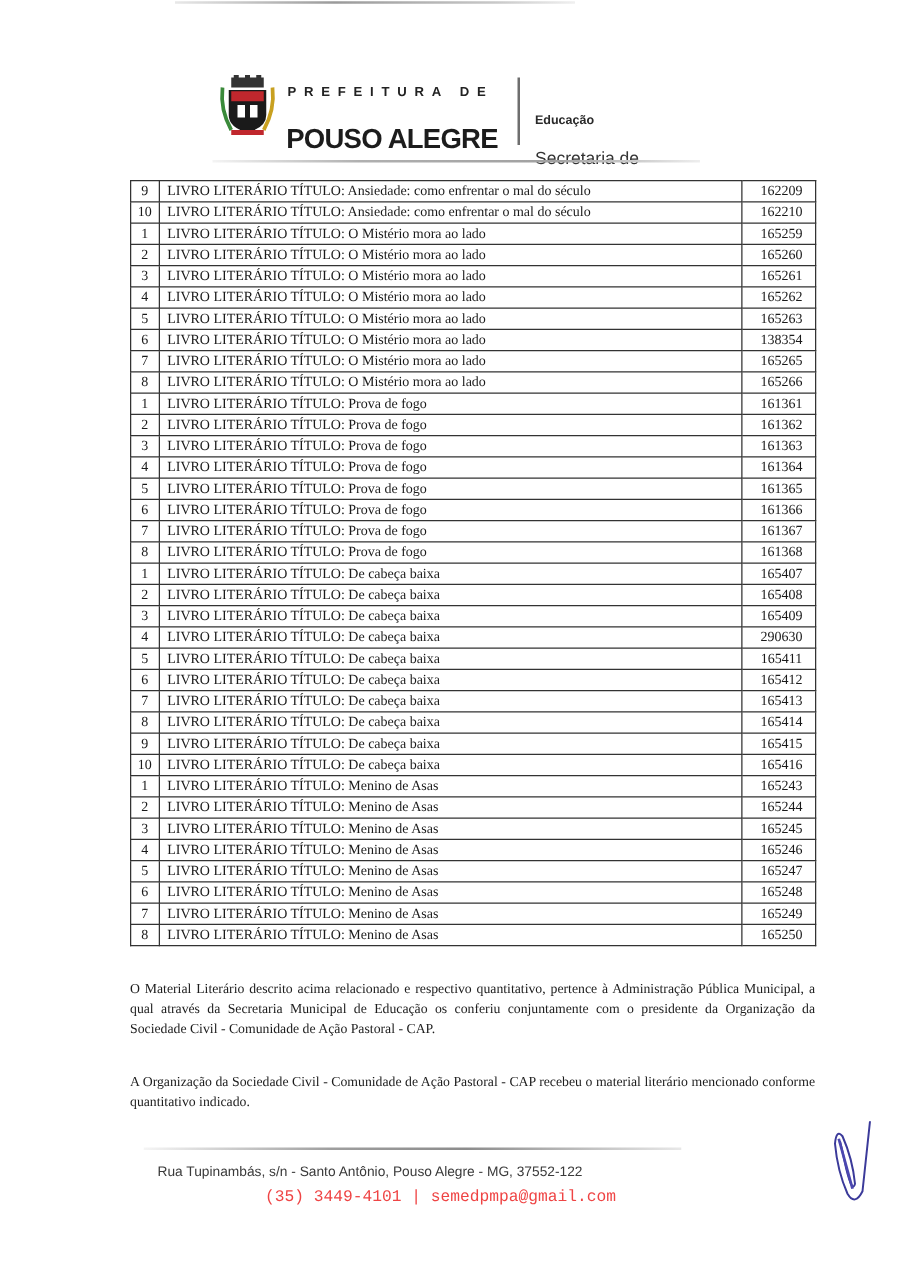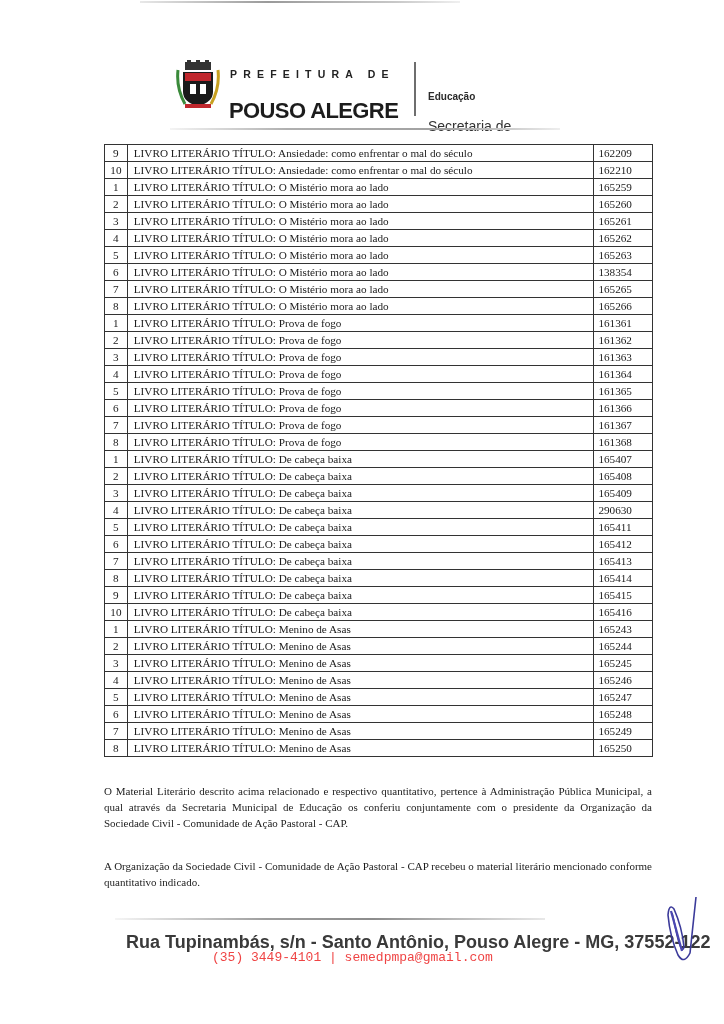--- a/index.html
+++ b/index.html
@@ -11,27 +11,27 @@
   .pref-big { position: absolute; left: 57px; top: 40px; font-family: "Liberation Sans", sans-serif; font-weight: bold; font-size: 22px; letter-spacing: -0.6px; color: #1c1c1c; }
   .vbar { position: absolute; left: 242px; top: 4px; width: 2px; height: 54px; background: #6e6e6e; }
   .sec1 { position: absolute; left: 256px; top: 15px; font-family: "Liberation Sans", sans-serif; font-size: 14px; color: #333; margin-top: 45px; }
   .sec2 { position: absolute; left: 256px; top: 33px; font-family: "Liberation Sans", sans-serif; font-size: 10px; font-weight: bold; color: #2a2a2a; }
   .header-rule { position: absolute; left: 170px; top: 128px; width: 390px; height: 2px; background: linear-gradient(90deg, #f4f4f4, #b0b0b0 30%, #a0a0a0 70%, #eeeeee); }
 
   table.items { position: absolute; left: 104px; top: 144px; width: 549px; border-collapse: collapse; font-size: 11.2px; }
   table.items td { border: 1px solid #333; height: 16px; padding: 0 0 0 0; line-height: 16px; vertical-align: bottom; white-space: nowrap; }
   td.num { width: 22px; text-align: center; }
   td.desc { width: 462px; padding-left: 6px !important; }
-  td.code { width: 54px; padding-left: 4px !important; }
+  td.code { width: 54px; padding-left: 4px !important; text-align: center; }
 
   .para { position: absolute; left: 104px; width: 548px; font-size: 11px; line-height: 16.2px; text-align: justify; text-align-last: left; color: #1c1c1c; }
   .p1 { top: 783px; }
   .p2 { top: 858px; }
   .footer-rule { position: absolute; left: 115px; top: 918px; width: 430px; height: 2px; background: linear-gradient(90deg, #f5f5f5, #9e9e9e 35%, #8c8c8c 60%, #e8e8e8); }
-  .addr { position: absolute; left: 126px; top: 932px; font-family: "Liberation Sans", sans-serif; font-size: 18px; color: #3a3a3a; font-weight: bold; }
+  .addr { position: absolute; left: 126px; top: 932px; font-family: "Liberation Sans", sans-serif; font-size: 11px; color: #3a3a3a; }
   .contact { position: absolute; left: 212px; top: 950px; font-family: Liberation Mono, monospace; font-size: 13px; color: #ef4444; }
   .signature { position: absolute; left: 660px; top: 895px; width: 40px; height: 75px; }
 </style>
 </head>
 <body>
 
 <div class="top-rule"></div>
 
 <div class="header">
   <svg class="crest" viewBox="0 0 46 50">

